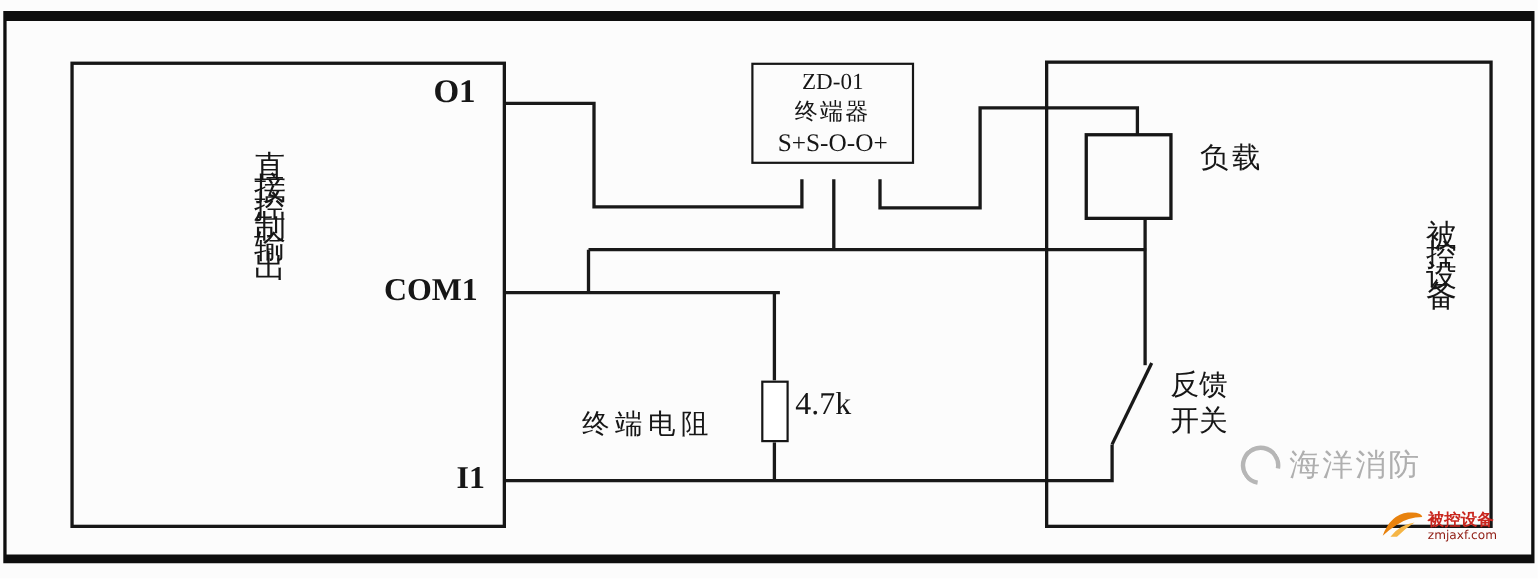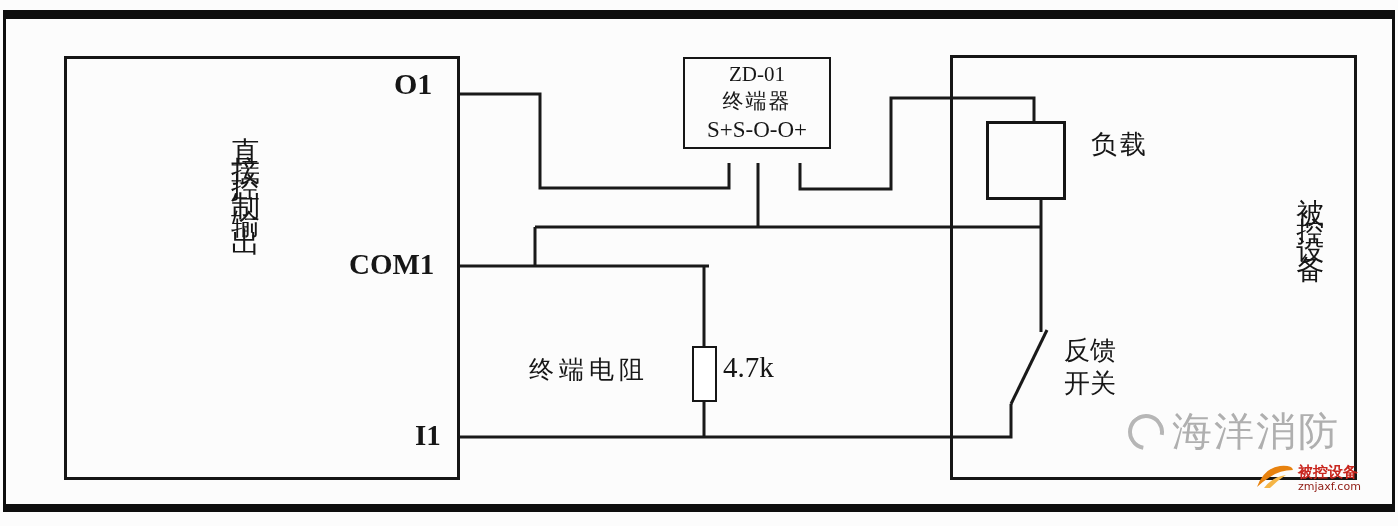--- a/index.html
+++ b/index.html
@@ -24,21 +24,21 @@
   #terminator-box{display:flex;flex-direction:column;align-items:center;justify-content:space-between;
     padding:3px 0 4px 0;border-width:2px;}
   #terminator-box .tline{line-height:1.15;}
   
   #terminal-resistor{border-width:2px;background:#ffffff;}
   
   #watermark-ocean{position:absolute;left:1128px;top:404px;display:flex;align-items:center;gap:8px;
     color:rgba(112,112,112,0.55);}
   #watermark-logo-icon{width:36px;height:36px;border:4px solid rgba(112,112,112,0.5);
     border-radius:50%;border-bottom-color:transparent;transform:rotate(-35deg);box-sizing:border-box;}
-  #watermark-text{font-size:40px;letter-spacing:2px;}
+  #watermark-text{font-size:28px;letter-spacing:2px;}
   
   #corner-logo{position:absolute;left:1256px;top:464px;display:flex;align-items:flex-start;gap:4px;}
   #corner-texts{display:flex;flex-direction:column;line-height:1.15;}
   #corner-title{font-size:15px;font-weight:700;}
   #corner-url{font-size:11px;font-weight:400;}
 </style>
 </head>
 <body>
 
 <div id="stage">
@@ -81,21 +81,21 @@
   <div class="box" style="left:950px;top:55px;width:407px;height:425px;"></div>
   <div class="lbl vtext" style="left:1294px;top:176px;font-size:28px;letter-spacing:19px;">被控设备</div>
 
   <div class="box" style="left:986px;top:121px;width:80px;height:79px;"></div>
   <div class="lbl" style="left:1091px;top:130px;font-size:26px;letter-spacing:3px;">负载</div>
 
   <div class="lbl prelines" style="left:1064px;top:334px;font-size:26px;line-height:33px;">反馈
 开关</div>
 
   <div class="box" id="terminal-resistor" style="left:692px;top:346px;width:25px;height:56px;"></div>
-  <div class="lbl" style="left:529px;top:356px;font-size:25px;letter-spacing:5px;">终端电阻</div>
+  <div class="lbl" style="left:529px;top:372px;font-size:25px;letter-spacing:5px;">终端电阻</div>
   <div class="lbl serif" style="left:723px;top:352px;font-size:29px;">4.7k</div>
 
   <div id="watermark-ocean">
     <div id="watermark-logo-icon"></div>
     <div id="watermark-text">海洋消防</div>
   </div>
 
   <div id="corner-logo">
     <svg width="38" height="26" viewBox="0 0 38 26">
       <path d="M1,23 Q8,4 24,2 Q36,1 37,6 Q24,6 14,13 Q6,18 1,23 Z" fill="#e8820e"></path>

